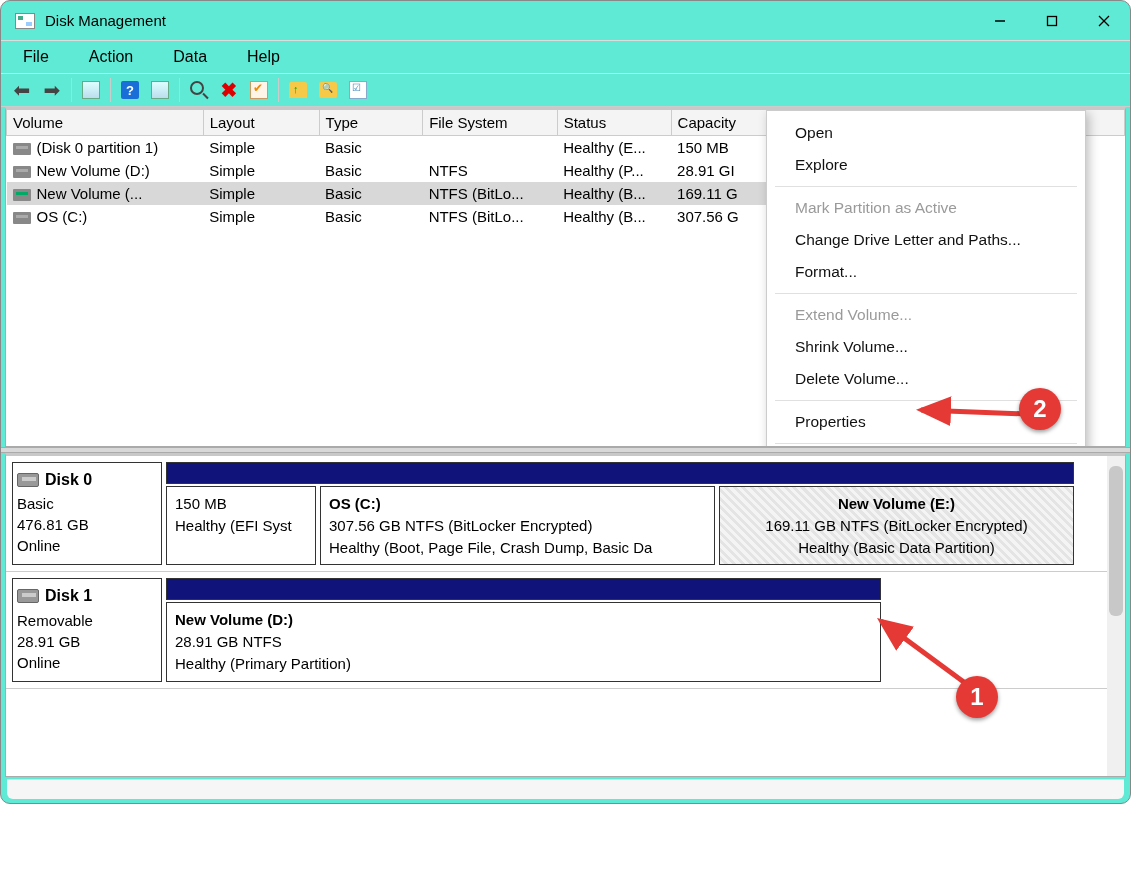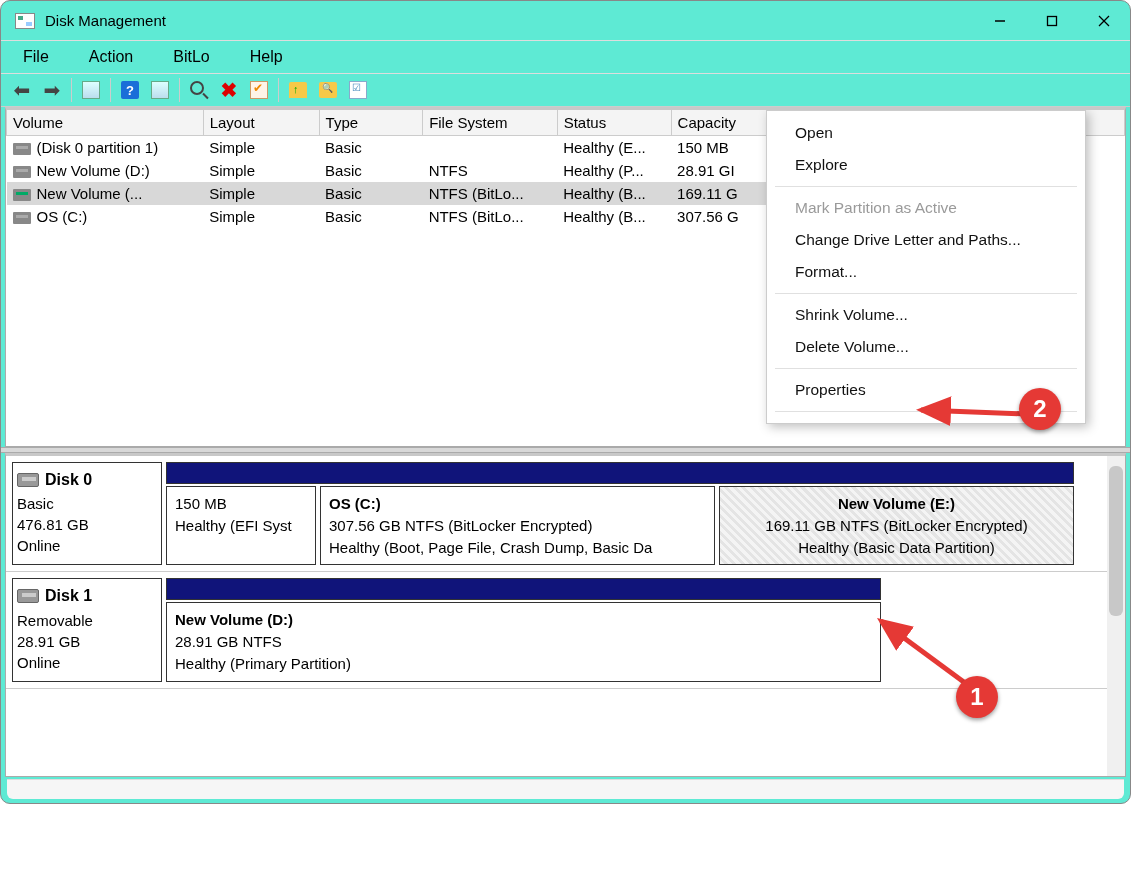--- a/index.html
+++ b/index.html
@@ -106,21 +106,21 @@
         <svg viewBox="0 0 12 12">
           <line x1="1" y1="1" x2="11" y2="11" stroke="#000" stroke-width="1.3"></line>
           <line x1="11" y1="1" x2="1" y2="11" stroke="#000" stroke-width="1.3"></line>
         </svg>
       </div>
   </div>
 
   <div class="menubar">
     <div class="menuitem">File</div>
     <div class="menuitem">Action</div>
-    <div class="menuitem">BitLo</div>
+    <div class="menuitem">Data</div>
     <div class="menuitem">Help</div>
   </div>
 
   <div class="toolbar">
     <div class="tbtn">
         <span class="arrow">⬅</span>
       </div>
     <div class="tbtn">
         <span class="arrow">➡</span>
       </div>
@@ -230,20 +230,21 @@
       </table>
 
       <div class="ctxmenu" id="ctxmenu">
           <div class="ci">Open</div>
           <div class="ci">Explore</div>
           <div class="csep"></div>
           <div class="ci disabled">Mark Partition as Active</div>
           <div class="ci">Change Drive Letter and Paths...</div>
           <div class="ci">Format...</div>
           <div class="csep"></div>
+          <div class="ci disabled">Extend Volume...</div>
           <div class="ci">Shrink Volume...</div>
           <div class="ci">Delete Volume...</div>
           <div class="csep"></div>
           <div class="ci">Properties</div>
           <div class="csep"></div>
         </div>
     </div>
 
     <div class="splitter-h"></div>
 

